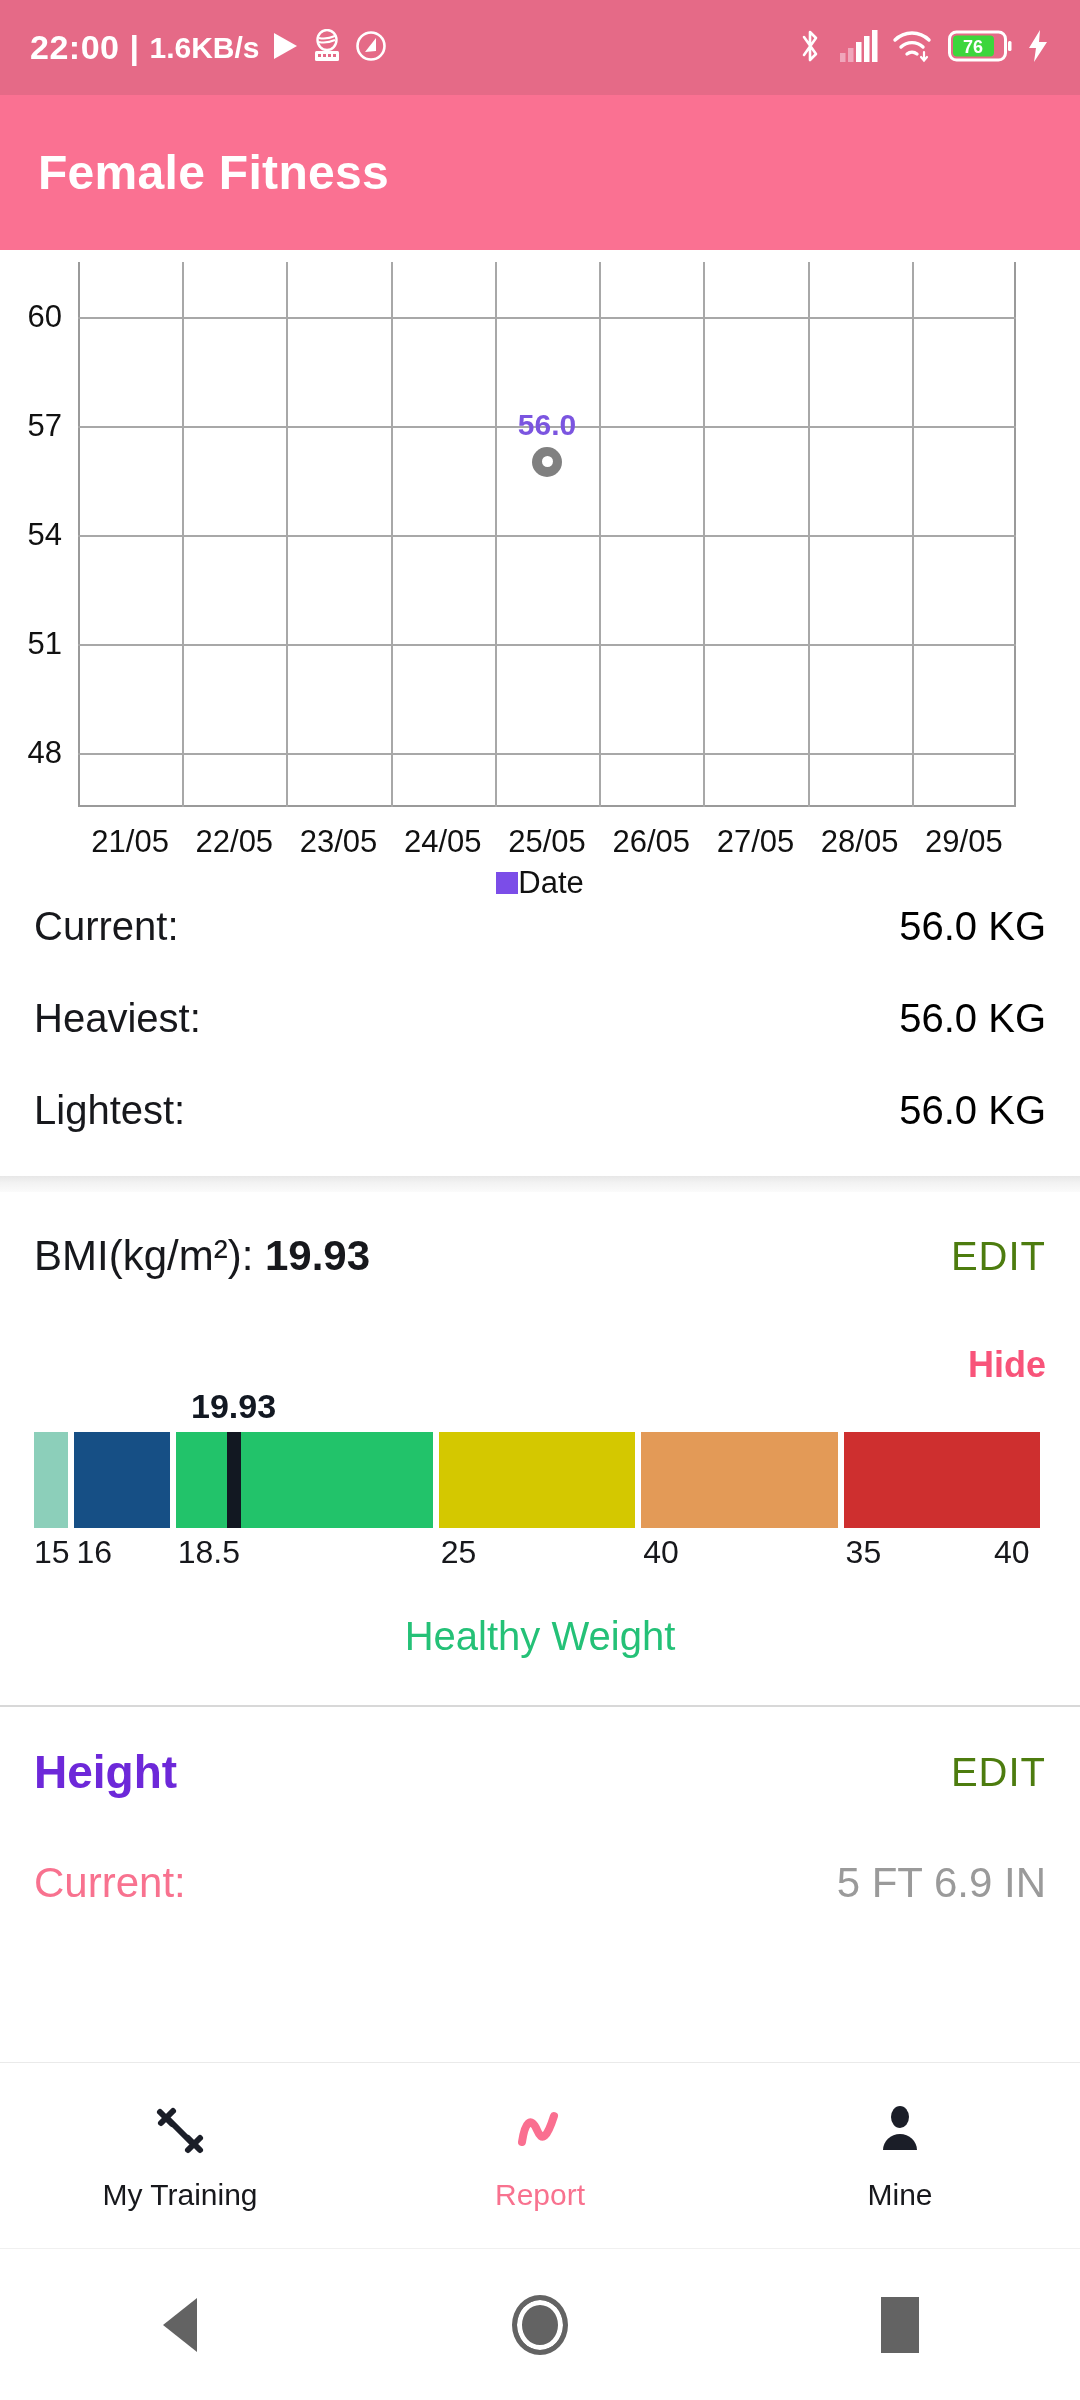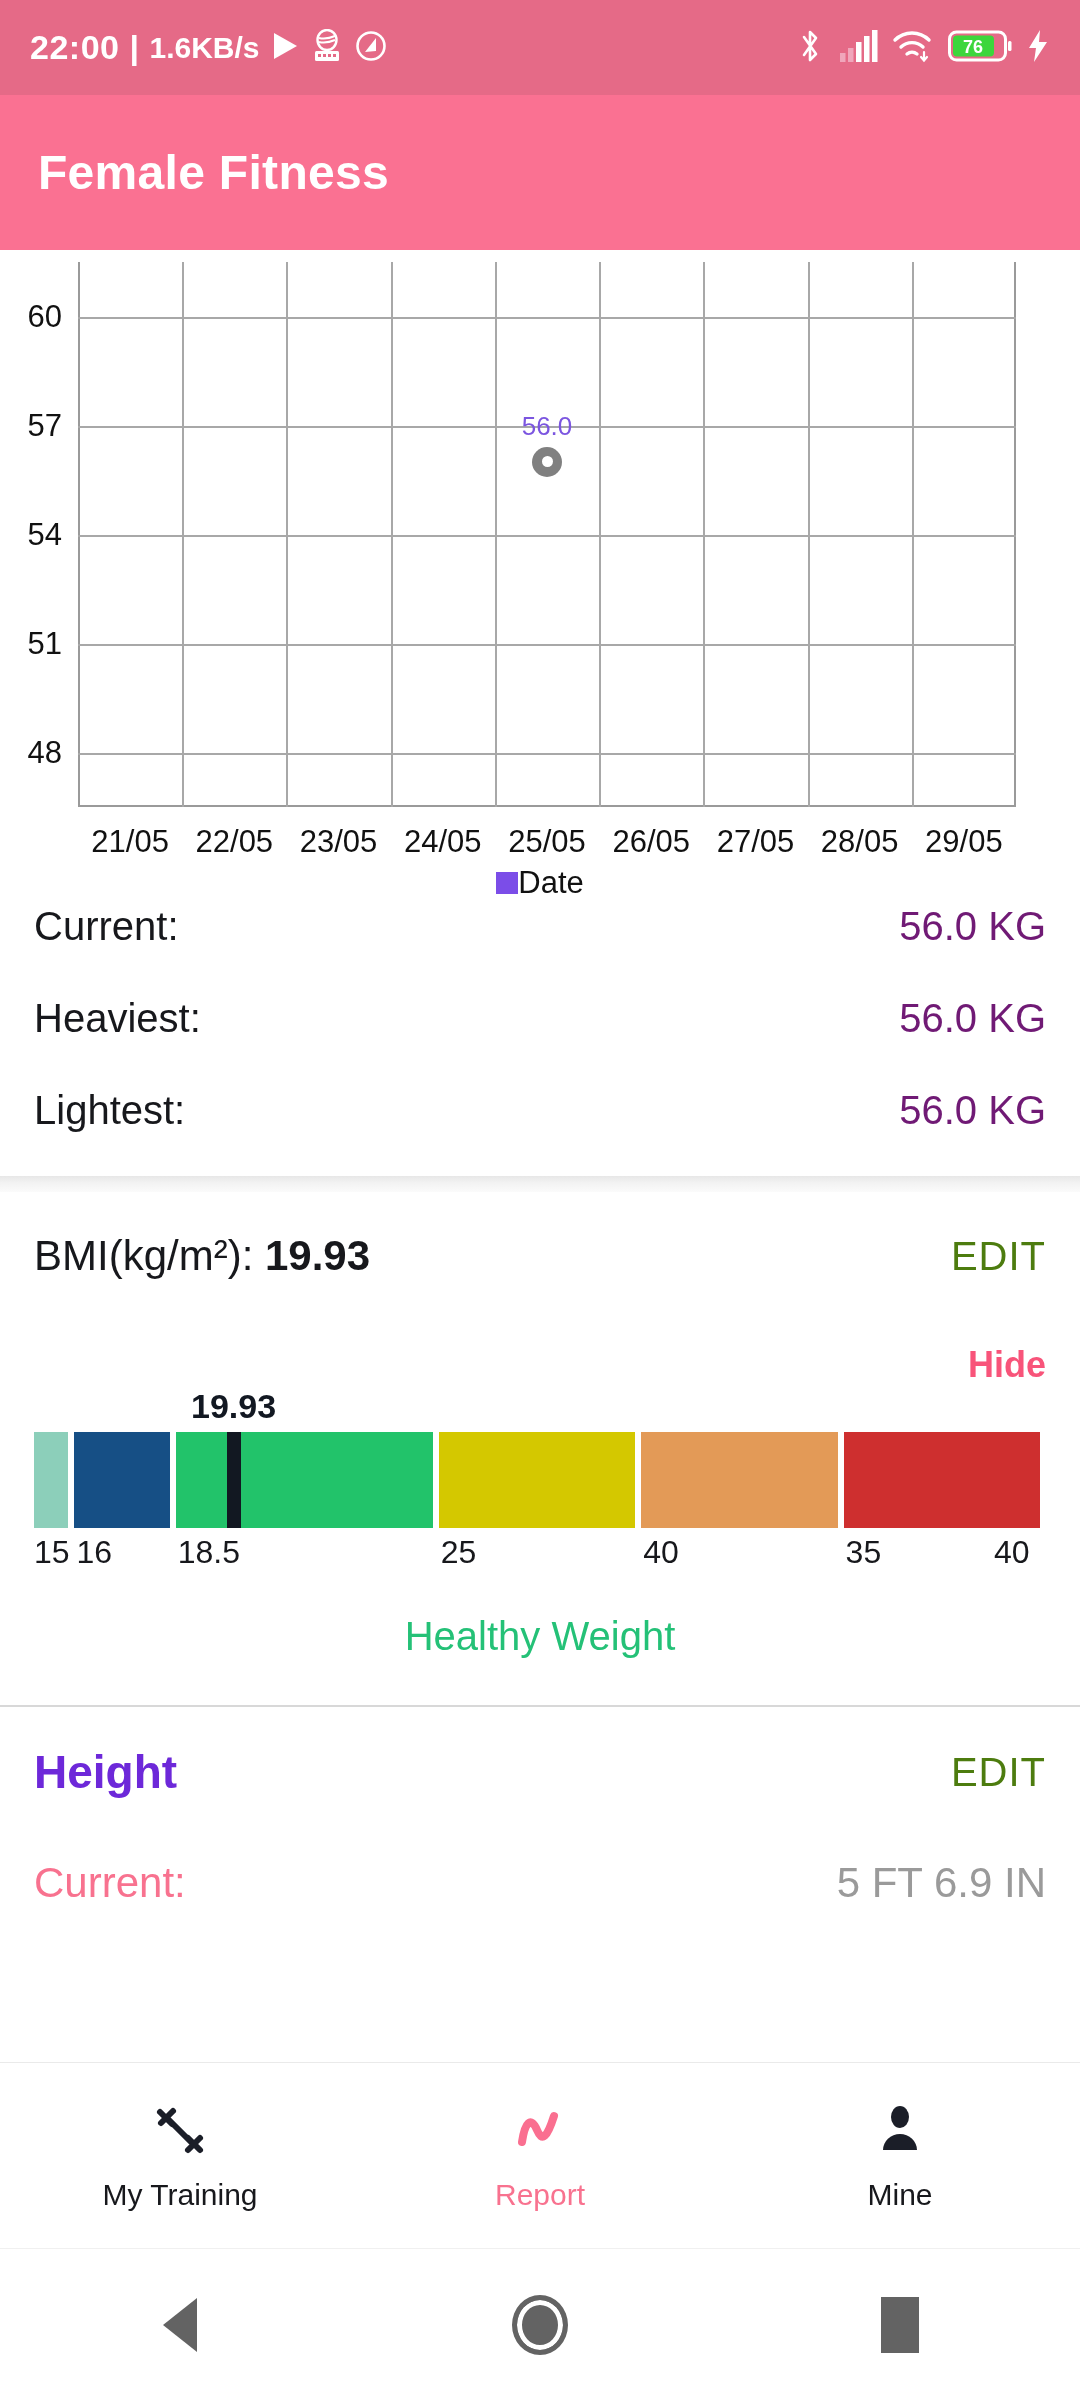--- a/index.html
+++ b/index.html
@@ -63,38 +63,38 @@
   }
   .dp-dot{
     position:absolute; width:30px; height:30px; border-radius:50%;
     background:#808080; transform:translate(-50%,-50%);
     display:flex; align-items:center; justify-content:center;
   }
   .dp-dot::after{
     content:""; width:11px; height:11px; border-radius:50%; background:#ffffff;
   }
   .dp-label{
-    position:absolute; font-size:26px; color:#7B55E0;
-    transform:translate(-50%,-100%); white-space:nowrap;
+    position:absolute; font-size:30px; color:#7B55E0;
+    transform:translate(-50%,-100%); white-space:nowrap;font-weight:bold;
   }
   .legend{
     position:absolute; top:615px; left:0; width:1080px;
     display:flex; align-items:center; justify-content:center; 
   }
   .legend-swatch{ width:22px; height:22px; background:#7B4DE8; }
   .legend-text{ font-size:31px; color:#111; }
 
   
   .stats{ padding:0 34px; }
   .stat-row{
     display:flex; align-items:center; justify-content:space-between;
     height:92px;
   }
   .stat-label{ font-size:40px; color:#17181C; }
-  .stat-value{ font-size:40px; color:#701a75; }
+  .stat-value{ font-size:40px; color:#000000; }
 
   .band-divider{
     width:1080px; height:16px;
     background:linear-gradient(180deg,#e7e7e7 0%,#f2f2f2 40%,#fbfbfb 100%);
     margin-top:20px;
   }
 
   
   .bmi-sec{ padding:0 34px; }
   .bmi-head{

